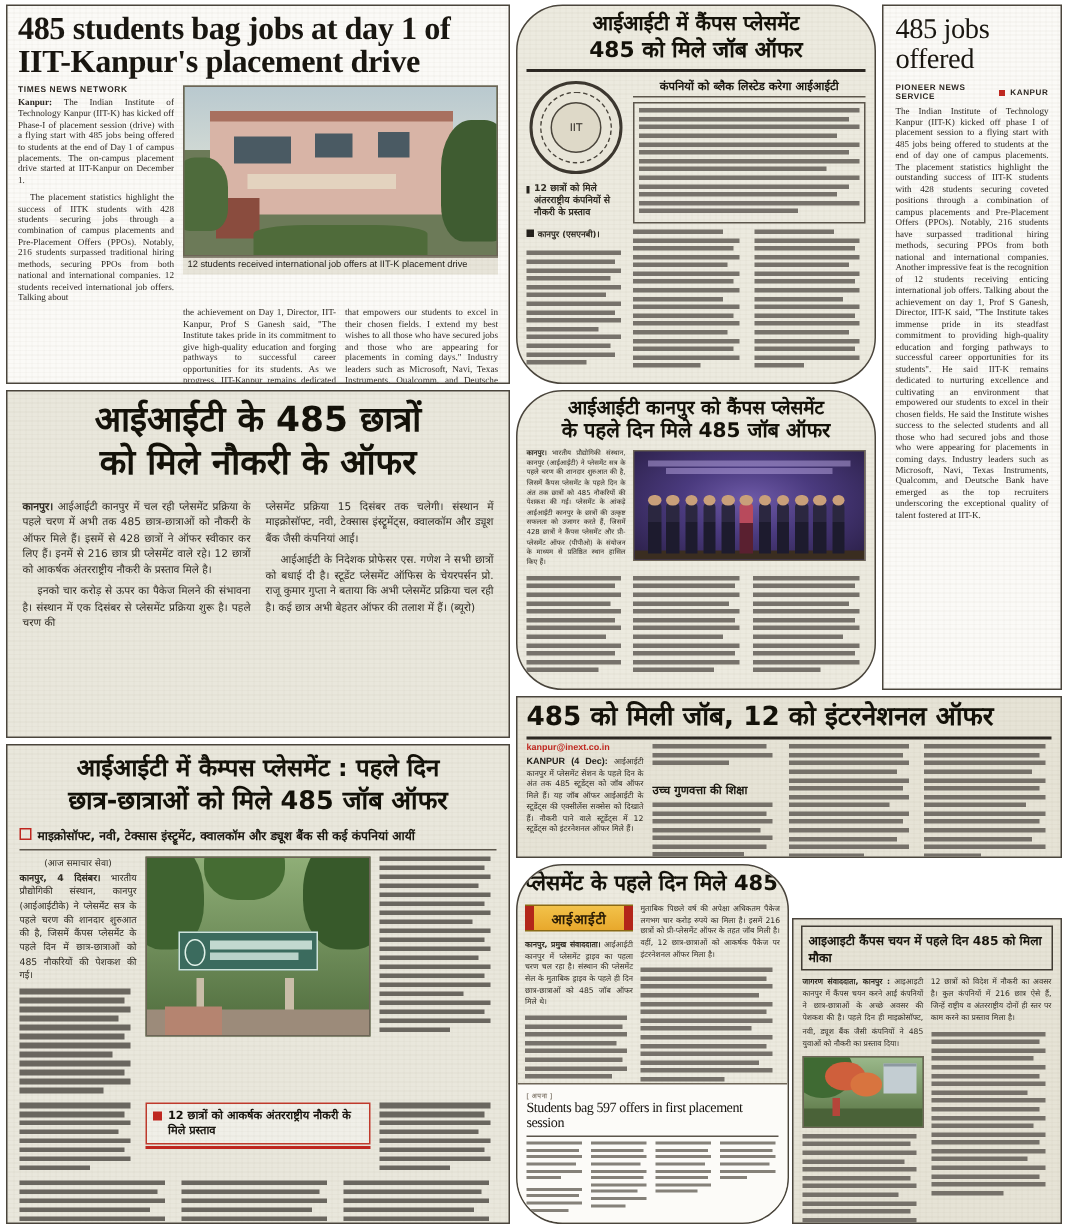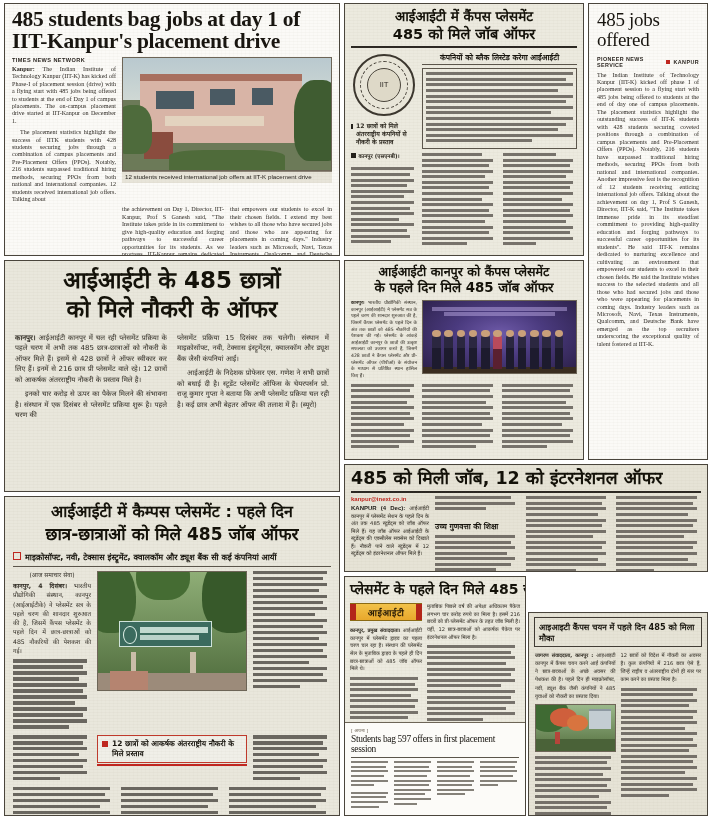--- a/index.html
+++ b/index.html
@@ -13,21 +13,21 @@
   .page{position:relative;width:712px;height:820px;background:#fff;}
 
   
   .clip{
     position:absolute;
     background:#efece2;
     border:1px solid #4a453c;
     box-sizing:border-box;
     overflow:hidden;
   }
-  .clip.aged{background:#eceadf;}
+  .clip.aged{background:#eceadf;border-radius:31px;}
   .clip.aged2{background:#e9e7dc;}
   .clip.aged3{background:#e6e3d6;}
   .clip.white{background:#fbfaf7;}
 
   .paper-noise{
     position:absolute;inset:0;pointer-events:none;
     background:
       repeating-linear-gradient(0deg, rgba(120,110,80,.035) 0 1px, rgba(255,255,255,0) 1px 3px),
       repeating-linear-gradient(90deg, rgba(120,110,80,.025) 0 1px, rgba(255,255,255,0) 1px 4px);
   }

